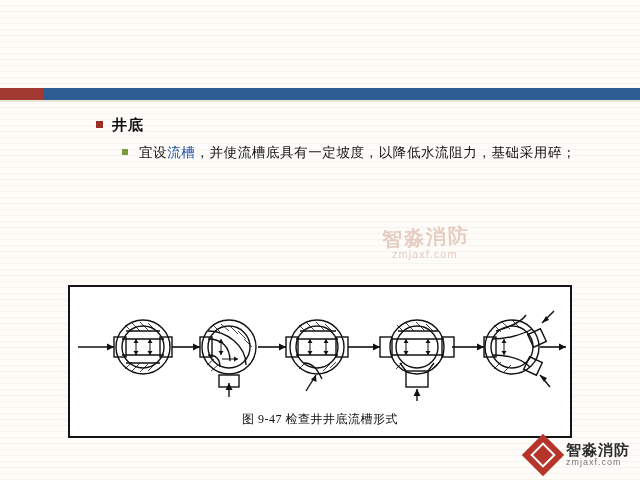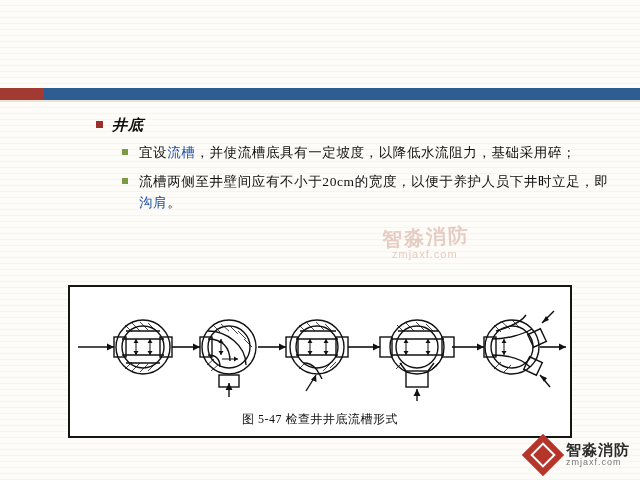--- a/index.html
+++ b/index.html
@@ -61,21 +61,20 @@
     width: 640px;
   }
   .lvl1 {
     position: relative;
     margin: 8px 0 0 96px;
     font-size: 15px;
     color: #111;
     font-family: "Liberation Serif", serif;
     font-weight: bold;
     letter-spacing: 1px;
-    font-style: italic;
   }
   .lvl1 .marker {
     display: inline-block;
     width: 7px;
     height: 7px;
     background: #9b2f2a;
     margin-right: 9px;
     vertical-align: 2px;
   }
   .lvl2 {
@@ -210,24 +209,20 @@
 
     <div class="lvl2">
       <span class="marker2"></span>
     </div>
 
     <div class="lvl2">
       <span class="marker2"></span>
       <span>宜设</span><span class="hl-blue">流槽</span><span>，并使流槽底具有一定坡度，以降低水流阻力，基础采用碎；</span>
     </div>
 
-    <div class="lvl2">
-      <span class="marker2"></span>
-      <span>流槽两侧至井壁间应有不小于20cm的宽度，以便于养护人员下井时立足，即</span><span class="hl-blue">沟肩</span><span>。</span>
-    </div>
 
   </div>
 
   <div class="wm-body">智淼消防</div>
   <div class="wm-body2">zmjaxf.com</div>
 
   <div class="figure">
     <svg width="500" height="149" viewBox="0 0 500 149">
       <g stroke="#111" fill="none" stroke-width="1.4">
 
@@ -390,21 +385,21 @@
           <g stroke-width="1.4">
             <line x1="484" y1="24" x2="472" y2="36"></line>
             <polygon points="472,36 479,33 476,29" fill="#111" stroke="none"></polygon>
             <line x1="480" y1="100" x2="470" y2="88"></line>
             <polygon points="470,88 474,95 477,91" fill="#111" stroke="none"></polygon>
           </g>
         </g>
 
       </g>
     </svg>
-    <div class="fig-caption">图 5-47  检查井井底流槽形式</div>
+    <div class="fig-caption">图 9-47  检查井井底流槽形式</div>
   </div>
 
   <div class="logo">
     <div class="logo-mark">
       <div class="inner"></div>
     </div>
     <div class="logo-text">
       <div class="logo-title">智淼消防</div>
       <div class="logo-sub">zmjaxf.com</div>
     </div>

